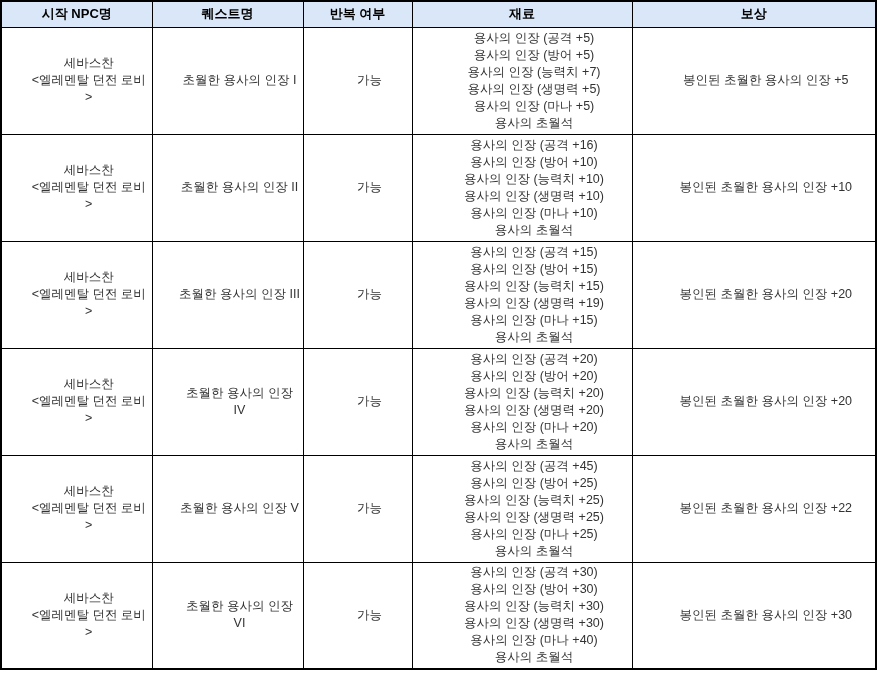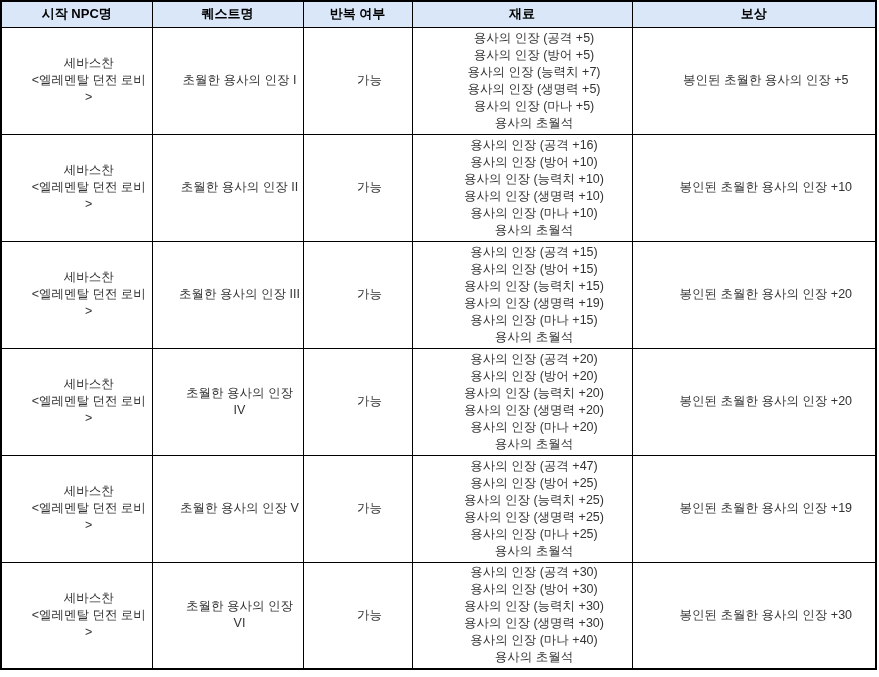--- a/index.html
+++ b/index.html
@@ -141,28 +141,28 @@
       <td>봉인된 초월한 용사의 인장 +20</td>
     </tr>
     <tr>
       <td>
         <div>세바스찬</div>
         <div>&lt;엘레멘탈 던전 로비&gt;</div>
       </td>
       <td>초월한 용사의 인장 V</td>
       <td>가능</td>
       <td>
-        <div>용사의 인장 (공격 +47)</div>
+        <div>용사의 인장 (공격 +45)</div>
         <div>용사의 인장 (방어 +25)</div>
         <div>용사의 인장 (능력치 +25)</div>
         <div>용사의 인장 (생명력 +25)</div>
         <div>용사의 인장 (마나 +25)</div>
         <div>용사의 초월석</div>
       </td>
-      <td>봉인된 초월한 용사의 인장 +19</td>
+      <td>봉인된 초월한 용사의 인장 +22</td>
     </tr>
     <tr>
       <td>
         <div>세바스찬</div>
         <div>&lt;엘레멘탈 던전 로비&gt;</div>
       </td>
       <td>초월한 용사의 인장 VI</td>
       <td>가능</td>
       <td>
         <div>용사의 인장 (공격 +30)</div>

